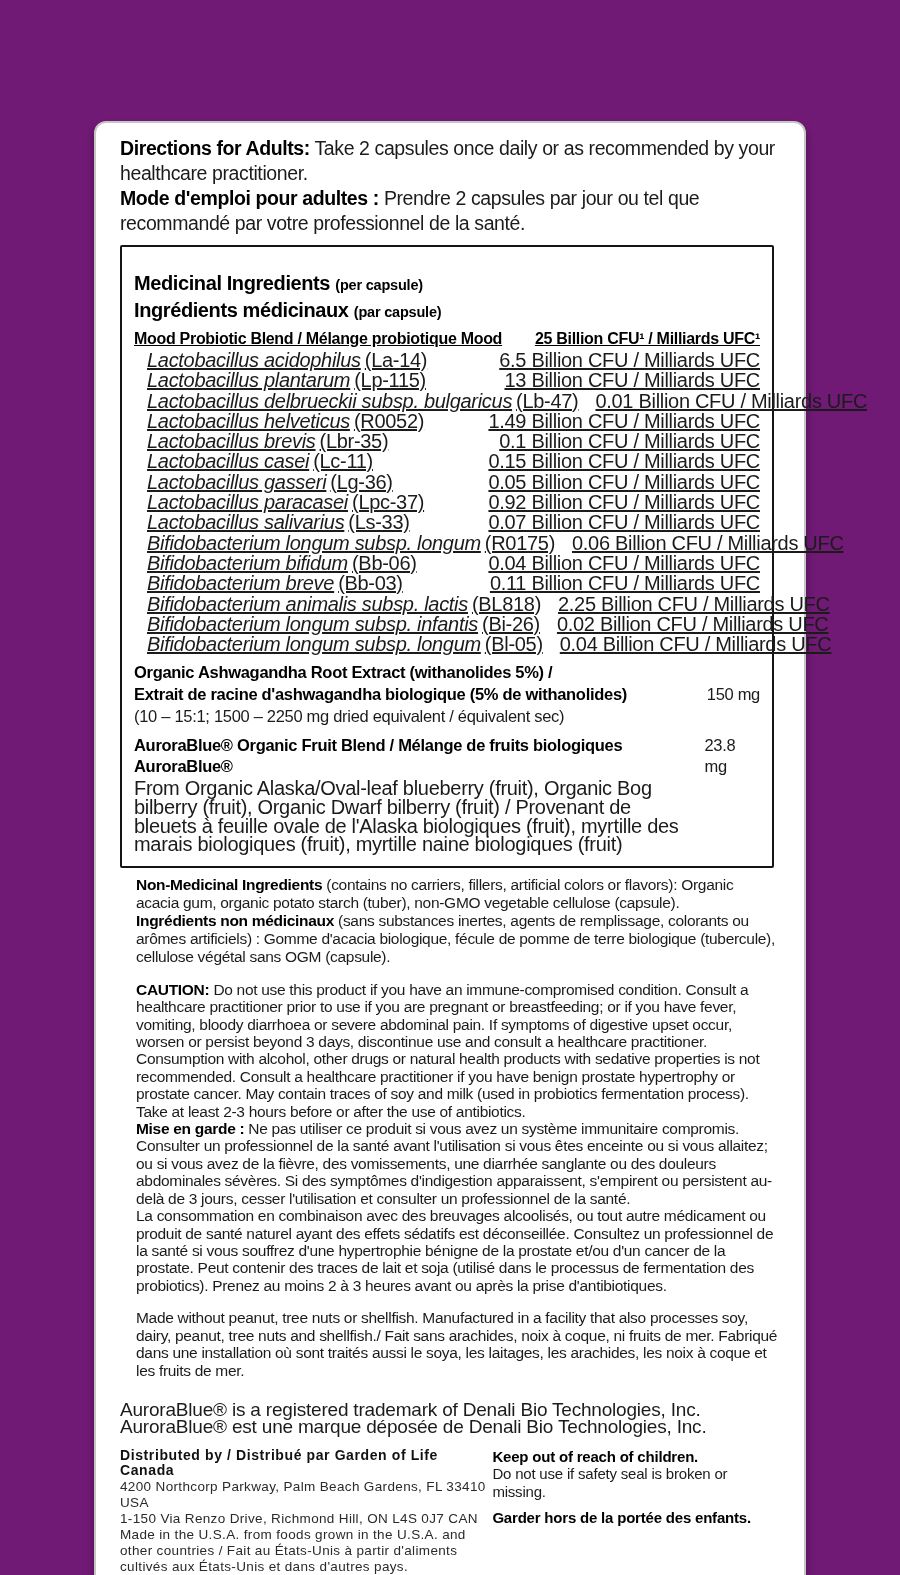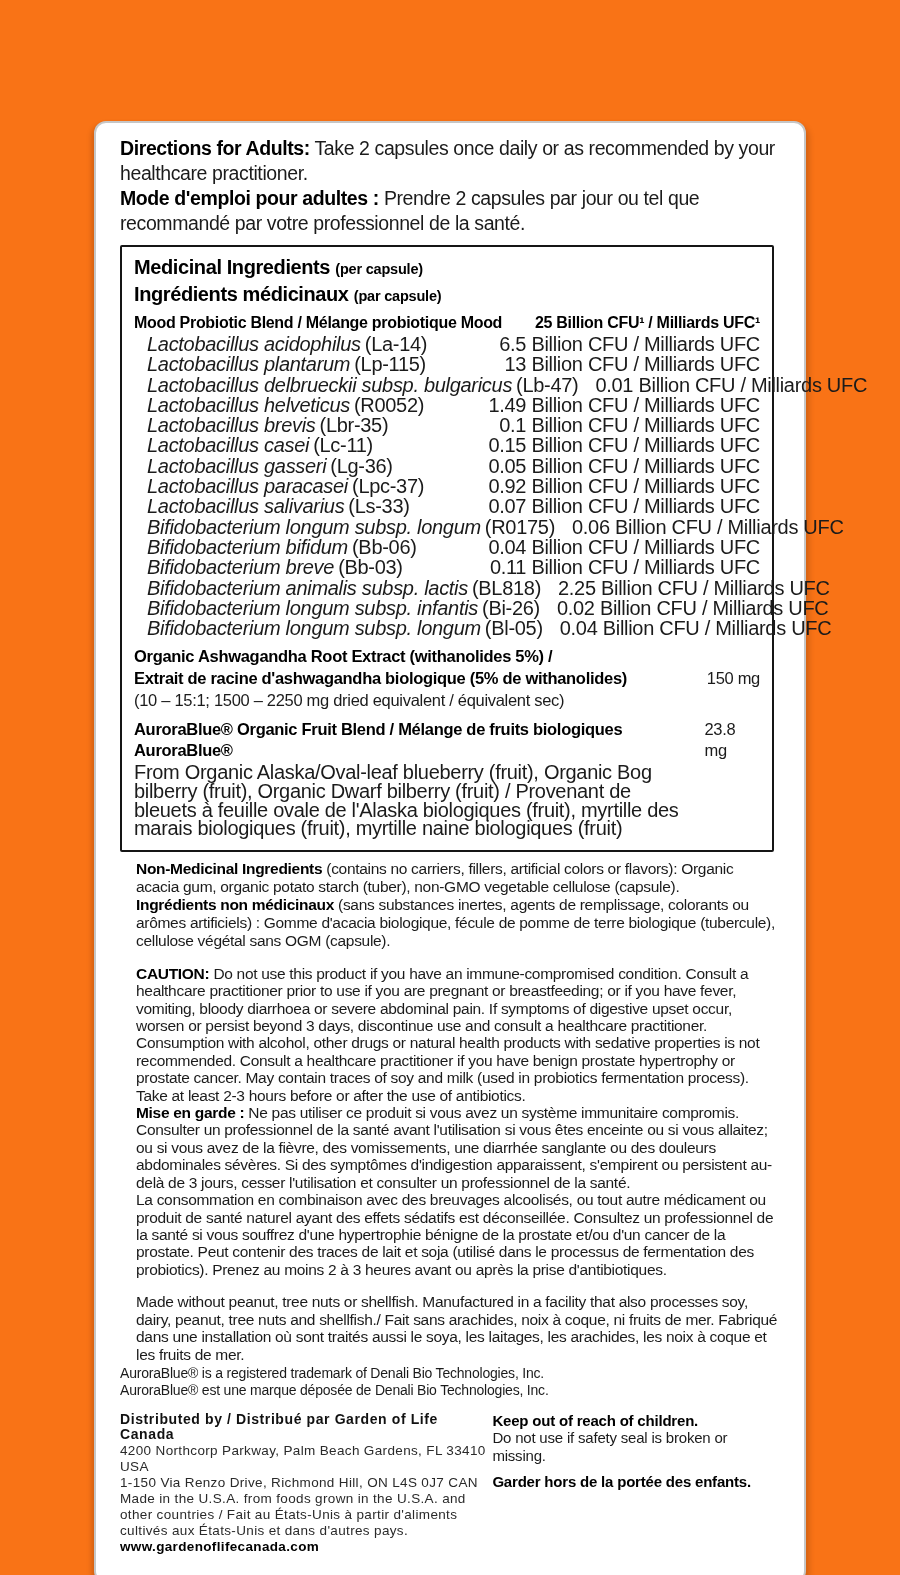--- a/index.html
+++ b/index.html
@@ -3,21 +3,21 @@
 <meta charset="utf-8">
 <style>
   html, body {
     margin: 0; padding: 0;
     width: 900px;
     background: #ffffff;
     font-family: "Liberation Sans", sans-serif;
     color: #1b1b1b;
     -webkit-font-smoothing: antialiased;
   }
-  .page { width: 900px; height: 1575px; position: relative; background:#f97316; }
+  .page { width: 900px; height: 1575px; position: relative; background:#701a75; }
   .label-panel {
     position: absolute;
     left: 94px; top: 121px;
     width: 712px;
     box-sizing: border-box;
     background: #ffffff;
     border: 2px solid #c6c6c6;
     border-radius: 12px;
     box-shadow: -3px 3px 5px rgba(0,0,0,0.13), 3px 4px 6px rgba(0,0,0,0.16);
     padding: 13px 24px 26px 24px;
@@ -28,43 +28,43 @@
 
   
   .directions { font-size: 19.5px; line-height: 25px; letter-spacing: -0.4px; }
 
   
   .med-box {
     border: 2px solid #151515;
     border-radius: 2px;
     margin-top: 9px;
     margin-right: 6px;
-    padding: 8px 12px 12px 12px;
+    padding: 24px 12px 12px 12px;
   }
   .med-title { font-size: 20px; font-weight: bold; line-height: 25px; color:#000; letter-spacing: -0.4px;}
   .med-title .note { font-size: 14.5px; letter-spacing: -0.2px; }
-  .blend-row, .srow { display: flex; justify-content: space-between; align-items: baseline; }
+  .blend-row, .srow { display: flex; justify-content: space-between; align-items: baseline; text-decoration: underline; }
   .blend-row { font-size: 16px; font-weight: bold; color:#000; line-height: 22px; margin-top: 3px; letter-spacing: -0.3px;}
   .srow { font-size: 20px; line-height: 20.3px; letter-spacing: -0.3px; gap: 17px;}
   .srow .nm { padding-left: 13px; white-space: nowrap; }
   .srow .nm .strain { margin-left: 4px; }
   .srow .amt { white-space: nowrap; }
   .ash { margin-top: 7px; font-size: 16.5px; line-height: 22px; letter-spacing: -0.3px;}
   .ash .l2 { display: flex; justify-content: space-between; align-items: baseline; }
   .ash .l2 .amt { font-weight: normal; color:#1b1b1b; }
   .aurora { margin-top: 8px; font-size: 16.5px; letter-spacing: -0.3px;}
   .aurora .ttl { display: flex; justify-content: space-between; align-items: baseline; line-height: 21px; }
   .aurora .desc { max-width: 548px; line-height: 18.6px; font-size: 20px; margin-top: 2px; }
 
   
   .para { font-size: 15.5px; line-height: 18px; letter-spacing: -0.3px; margin-left: 16px; }
   .non-med { margin-top: 8px; }
   .caution { margin-top: 15px; line-height: 17.4px; }
   .allergen { margin-top: 15px; line-height: 17.6px; }
-  .trademark { margin-top: 1px; font-size: 14px; line-height: 17px; }
+  .trademark { margin-top: 21px; font-size: 19px; line-height: 17px; }
 
   
   .footer { display: flex; margin-top: 13px; }
   .f-left { width: 372px; font-size: 13.5px; line-height: 15.9px; letter-spacing: 0.35px; color:#2a2a2a; }
   .f-left .head { font-size: 14px; font-weight: bold; letter-spacing: 0.6px; color:#111; }
   .f-right { width: 292px; margin-left: 6px; font-size: 15px; line-height: 17.6px; letter-spacing: -0.2px; }
   .f-right .grp2 { margin-top: 9px; }
 </style>
 </head>
 <body>

